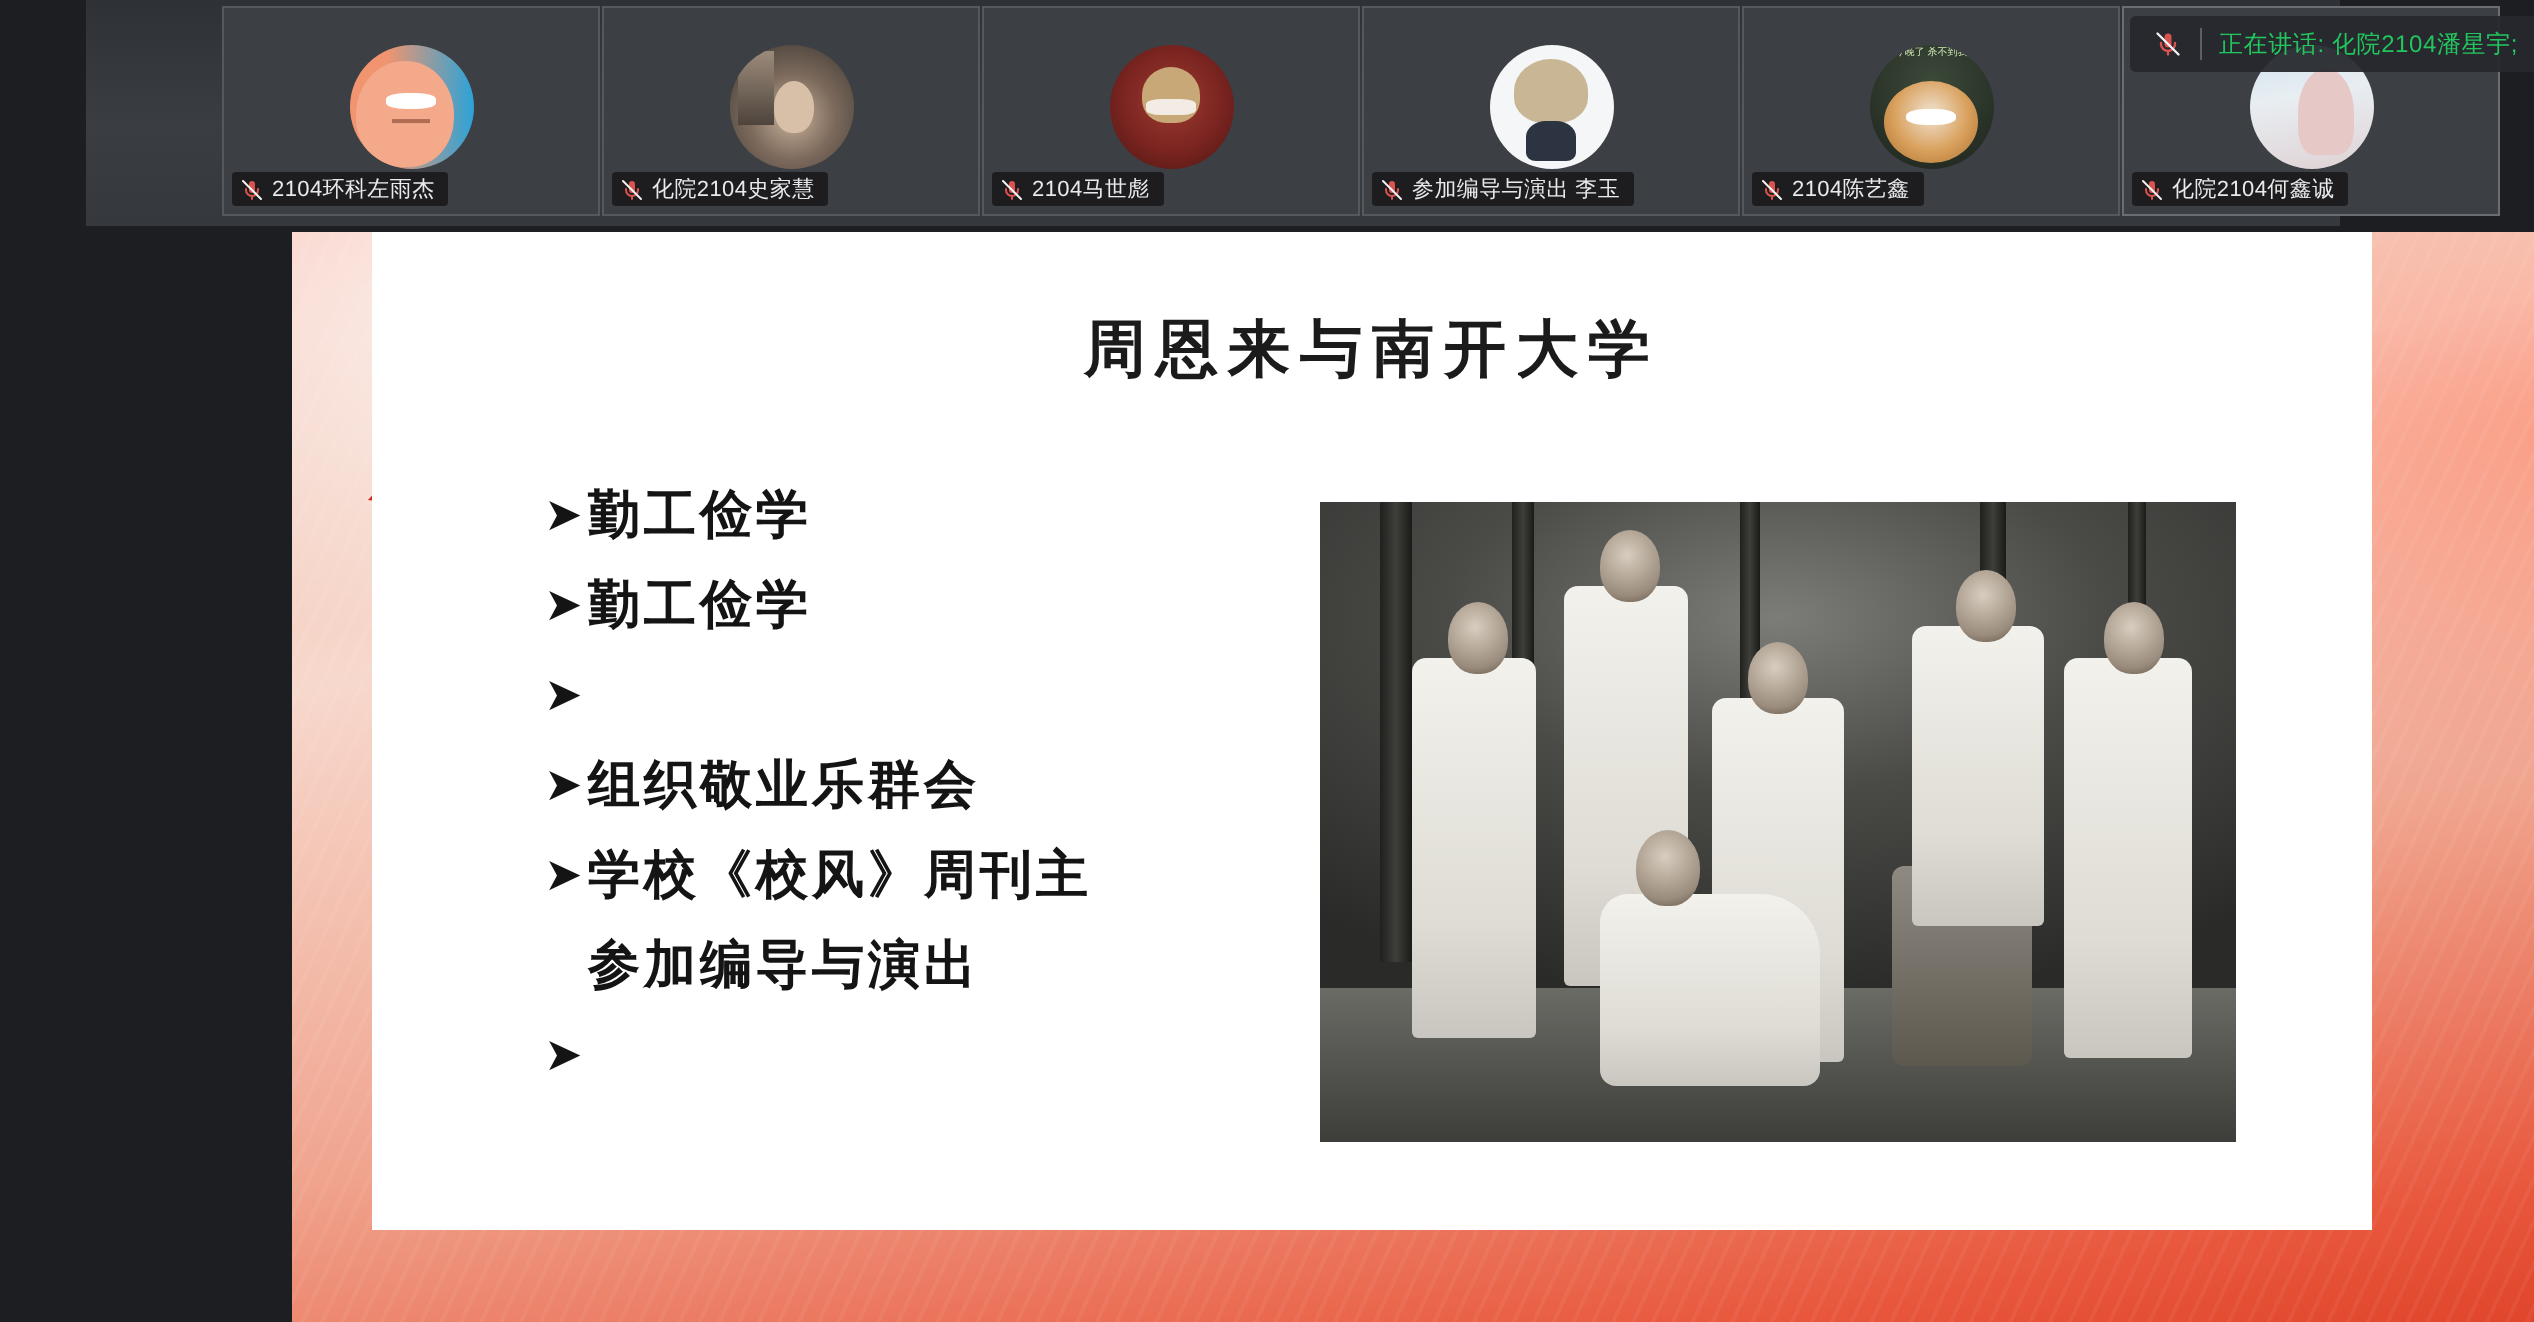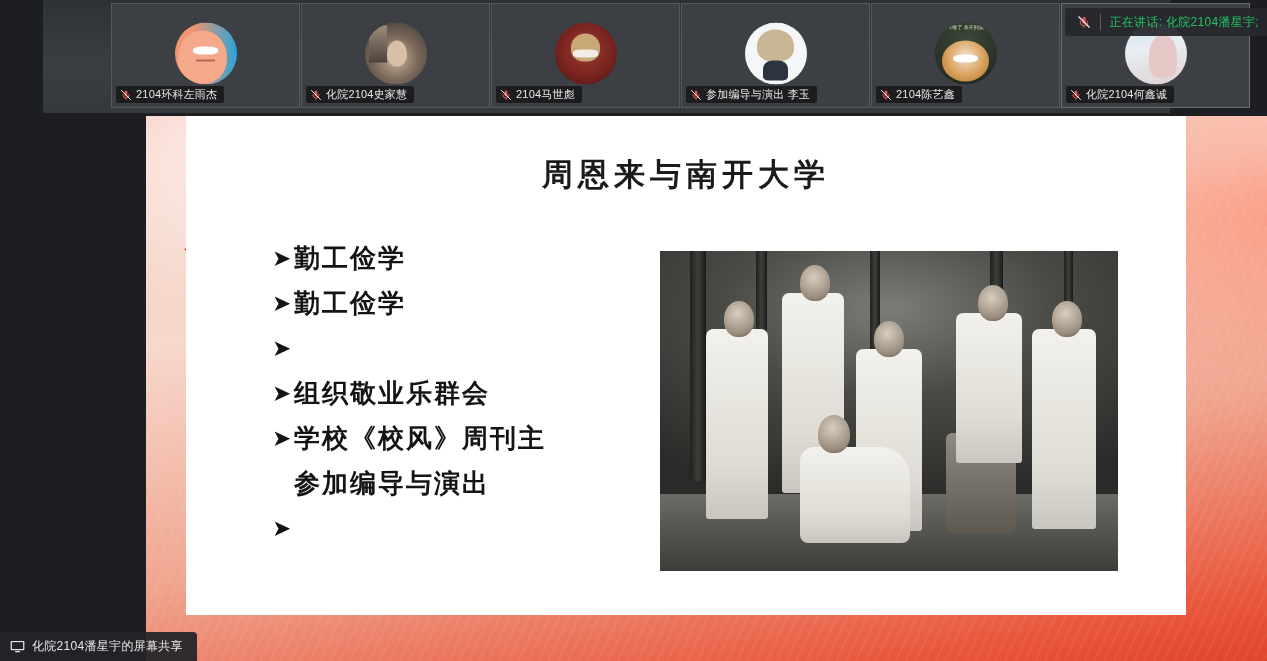--- a/index.html
+++ b/index.html
@@ -587,22 +587,14 @@
           <div class="figure" style="left:372px; top:78px; width:64px; height:200px;"></div>
           <div class="head" style="left:392px; top:50px; width:30px; height:36px;"></div>
 
           <div class="figure" style="left:140px; top:196px; width:110px; height:96px; border-radius:14px 30px 8px 8px;"></div>
           <div class="head" style="left:158px; top:164px; width:32px; height:38px;"></div>
         </div>
       </div>
     </div>
   </div>
 
-  <div class="share-bar">
-    <svg class="screen-icon" viewBox="0 0 24 20">
-      <rect x="1" y="1" width="22" height="15" rx="2" fill="#e8e8e9"></rect>
-      <rect x="3" y="3" width="18" height="11" fill="#222327"></rect>
-      <rect x="8" y="17" width="8" height="2" rx="1" fill="#e8e8e9"></rect>
-    </svg>
-    <span class="txt">化院2104潘星宇的屏幕共享</span>
-  </div>
 
 </div>
 
 </body></html>

